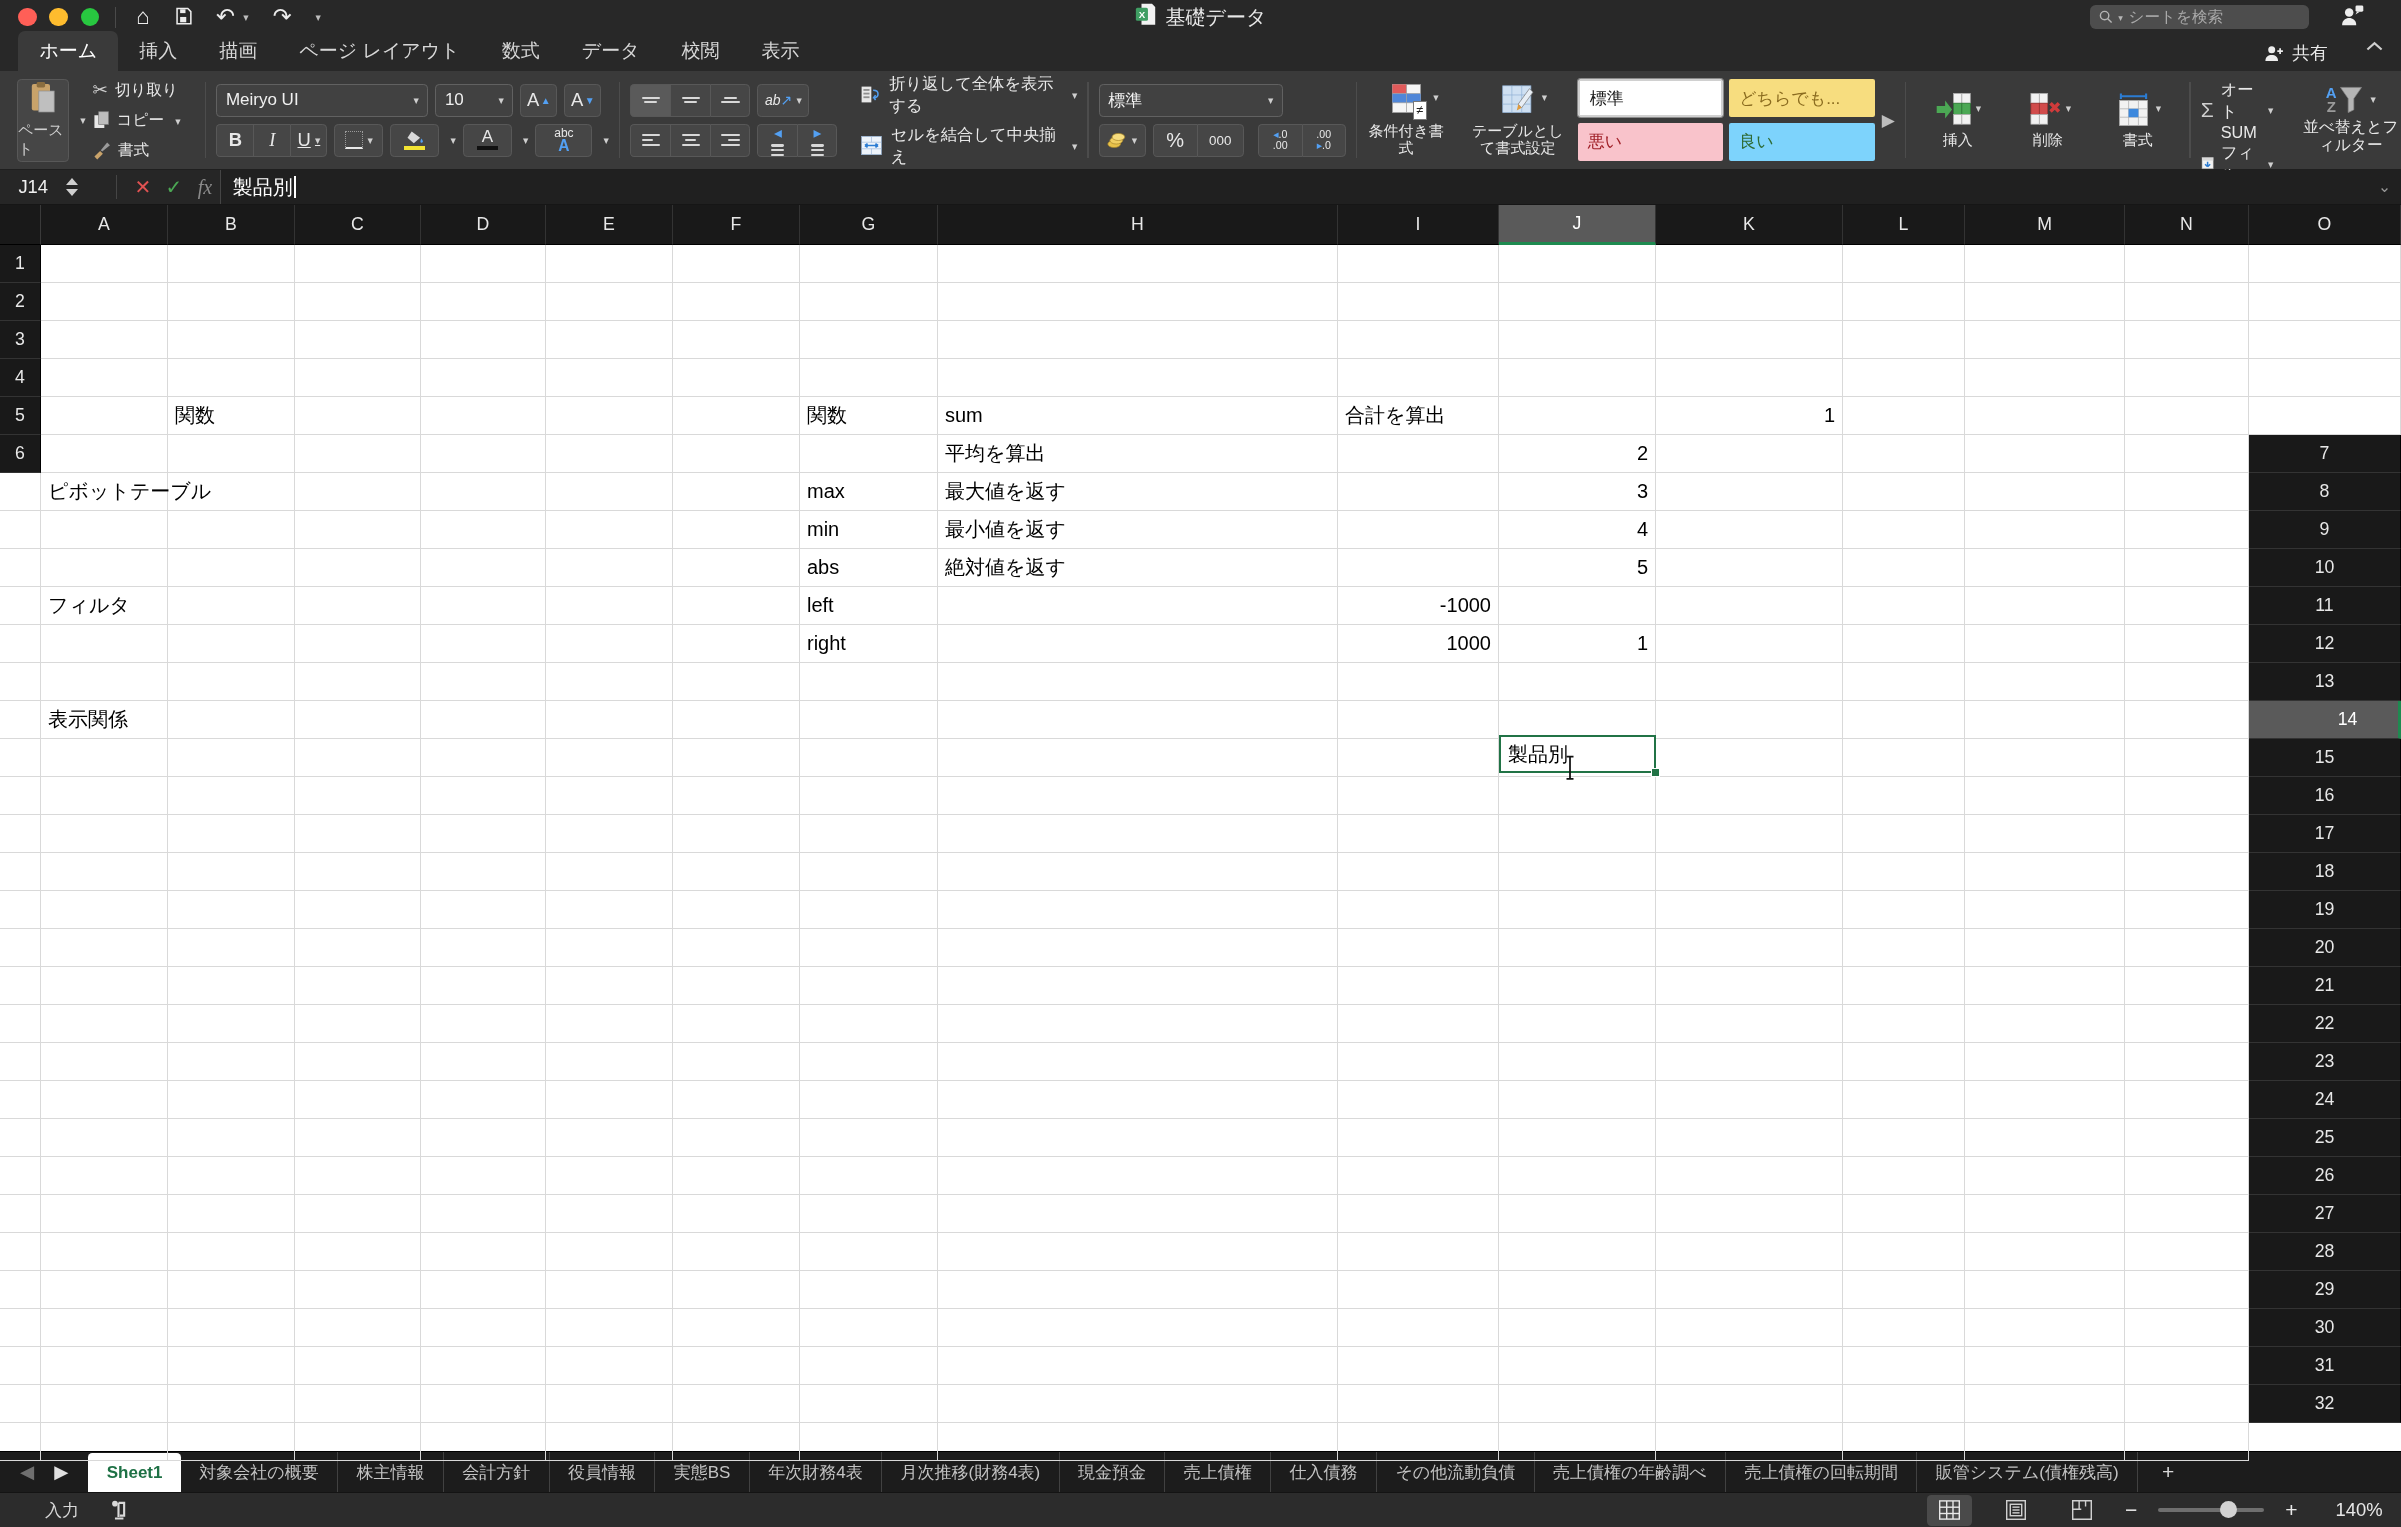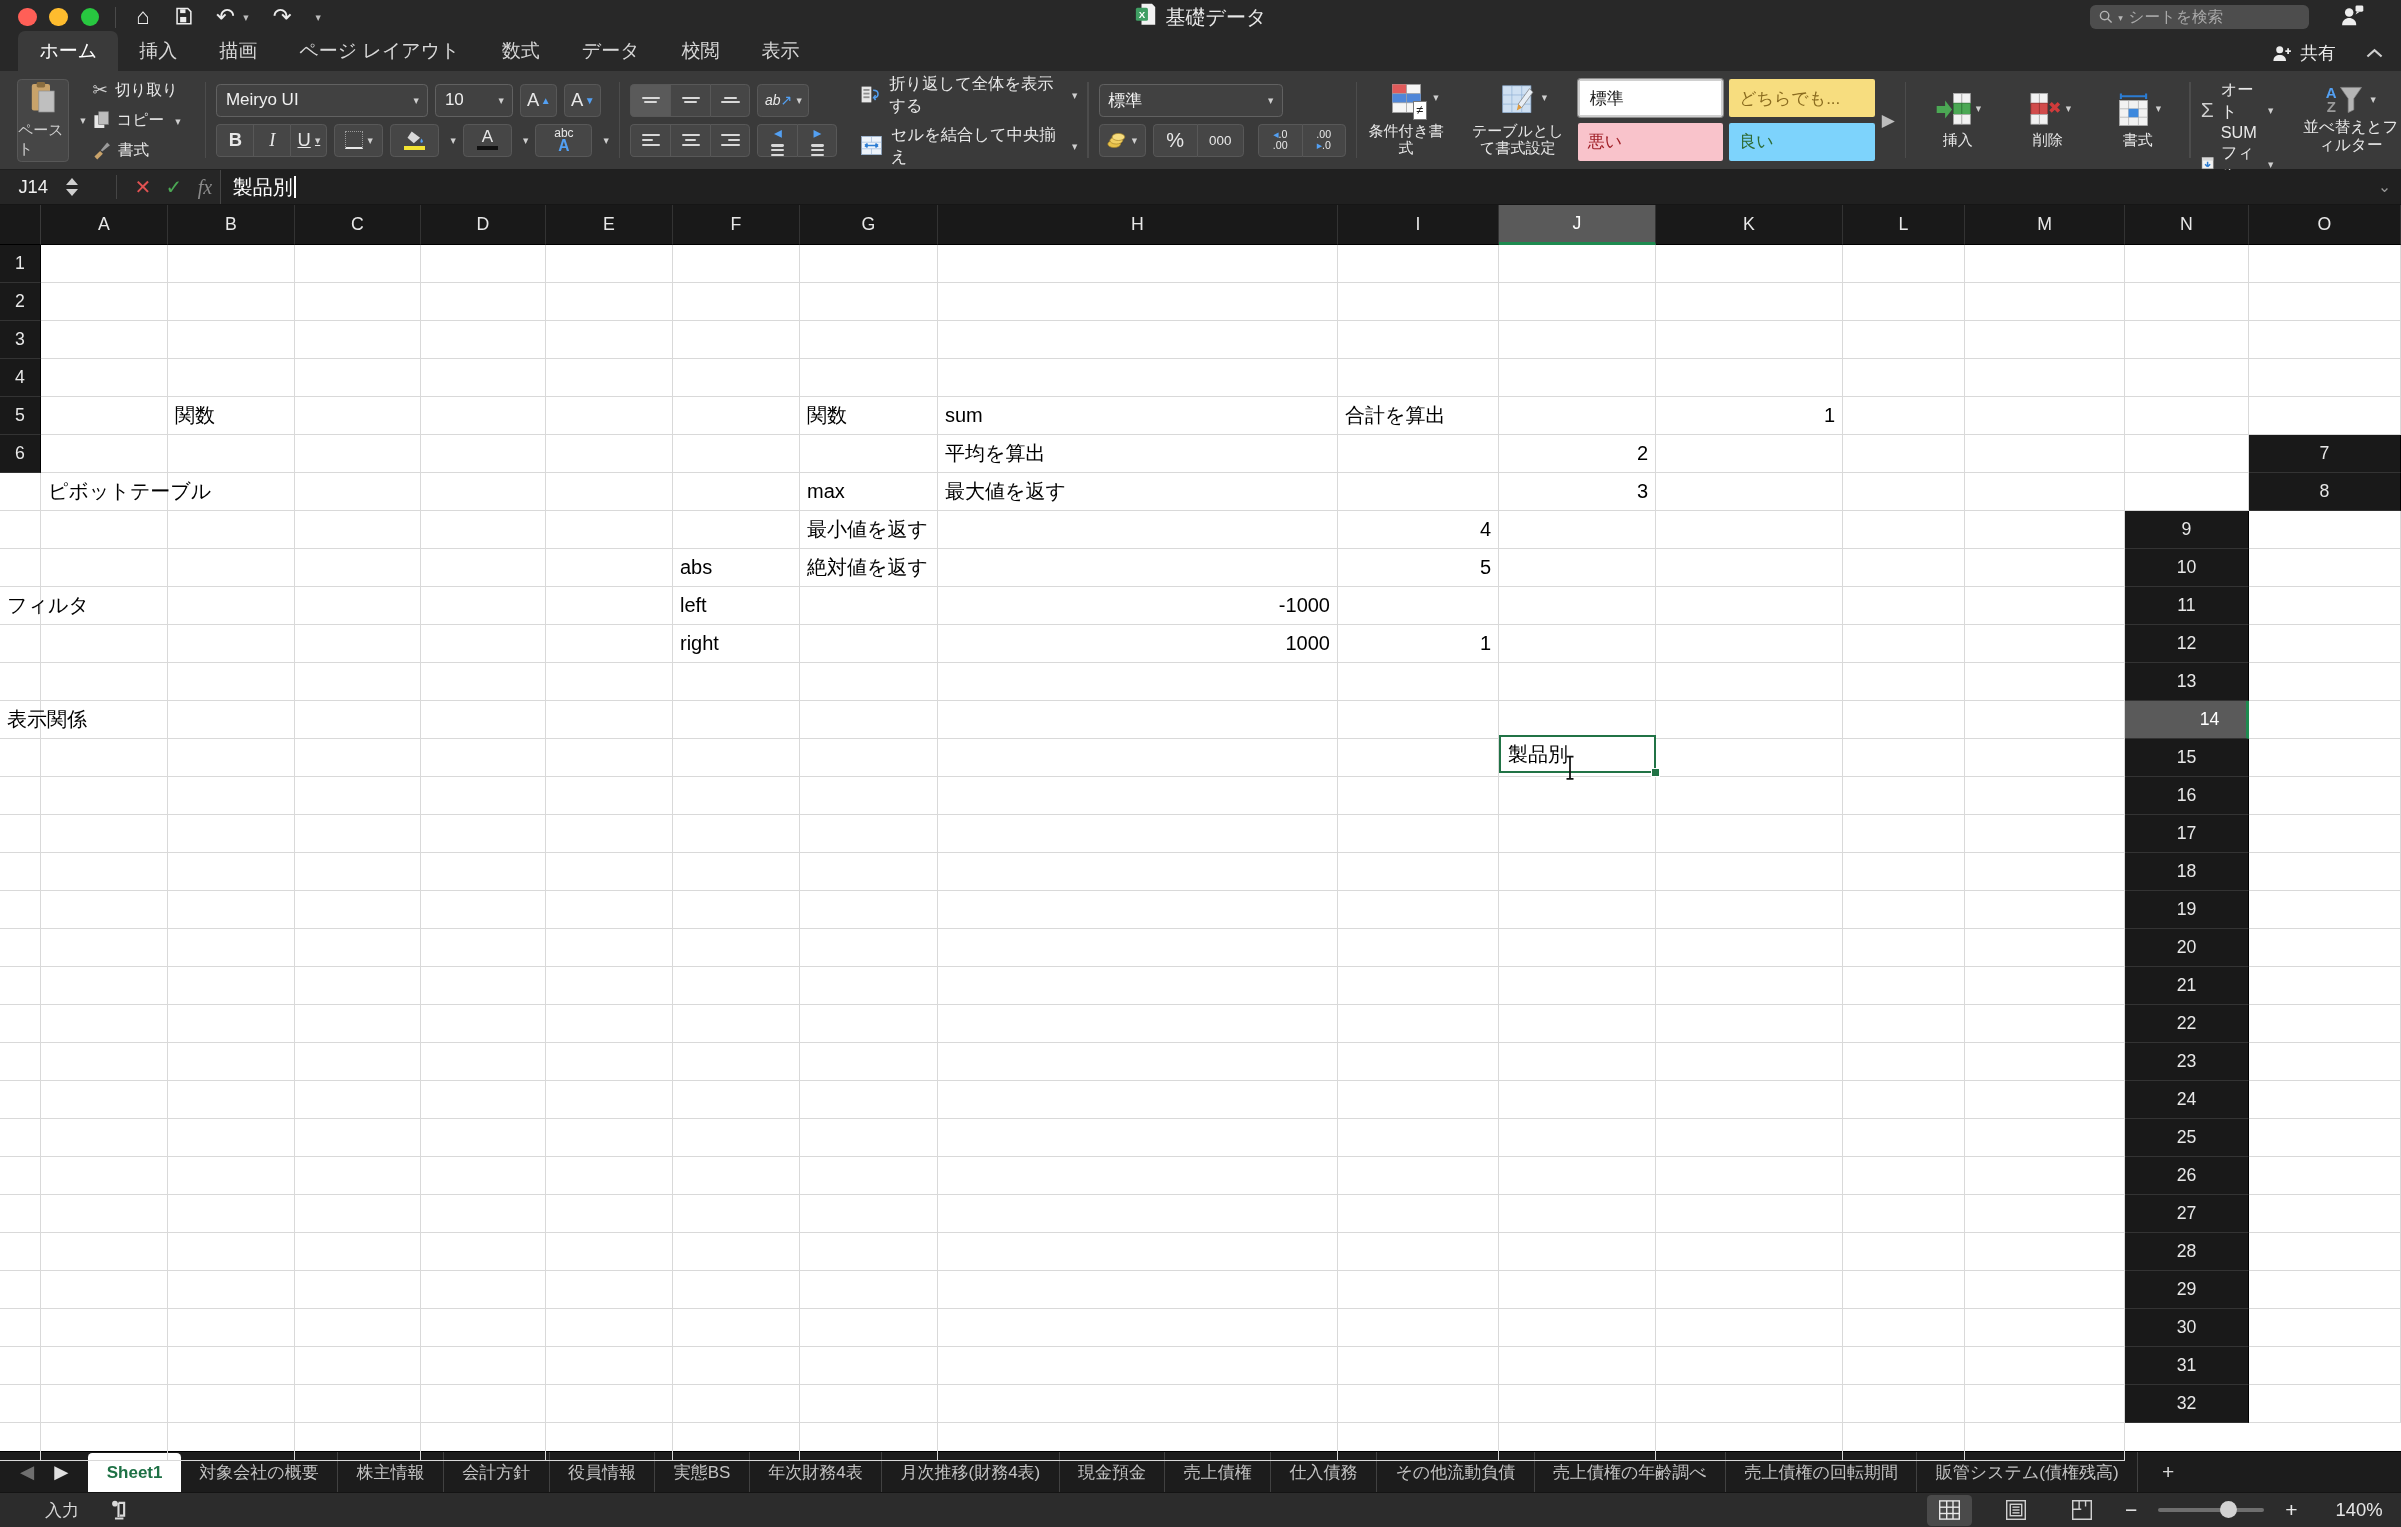--- a/index.html
+++ b/index.html
@@ -15,21 +15,21 @@
   .qa .uicon { font-size:22.6px; line-height:1; color:#ededed; cursor:default; }
   .mini-carrot { font-size:10.6px; color:#bdbdbd; margin-left:-15.6px; }
   .doc-title { position:absolute; left:50%; transform:translateX(-50%); display:flex; align-items:center; gap:10px; color:#e8e8e8; font-size:20px; }
   .search-box { position:absolute; right:92px; top:5px; width:219px; height:24px; background:#4d4d4d; border-radius:5.7px; display:flex; align-items:center; gap:5.7px; padding:0 8.5px; color:#a9a9a9; font-size:15.6px; }
   .tb-chat { position:absolute; right:37px; top:4.2px; }
 
   
   .tabrow { height:37px; background:#282828; display:flex; align-items:flex-end; padding-left:18.4px; flex:0 0 37px; position:relative; }
   .rtab { color:#d8d8d8; font-size:19px; padding:7px 21px; border-radius:7px 7px 0 0; cursor:default; }
   .rtab.active { background:#3a3a3a; color:#ffffff; }
-  .tabrow-right { position:absolute; right:18.4px; bottom:5.7px; display:flex; align-items:center; gap:30px; color:#e8e8e8; font-size:17.7px; }
+  .tabrow-right { position:absolute; right:18.4px; bottom:5.7px; display:flex; gap:38px; color:#e8e8e8; font-size:17.7px; }
 
   
   .ribbon { height:99px; background:#3a3a3a; display:flex; align-items:stretch; padding:5.7px 7px; gap:0; flex:0 0 99px; border-bottom:1.4px solid #1f1f1f; }
   .rgroup { display:flex; align-items:center; gap:7px; padding:0 10px; }
   .vr { width:1.4px; background:#4c4c4c; margin:5.7px 0; flex:0 0 1.4px; }
   .rbtn { background:#464646; border:0.7px solid #585858; border-radius:4.2px; color:#e8e8e8; display:flex; align-items:center; justify-content:center; }
   .caret { font-size:10.6px; color:#cfcfcf; margin-left:4.2px; }
 
   .paste-btn { width:52px; height:83px; flex-direction:column; gap:5.7px; font-size:15px; color:#cfcfcf; }
   .clip-col { display:flex; flex-direction:column; justify-content:space-between; height:82px; }
@@ -700,20 +700,21 @@
         <div class="g-cell"></div>
         <div class="g-cell"></div>
         <div class="row-h">8</div>
         <div class="g-cell"></div>
         <div class="g-cell"></div>
         <div class="g-cell"></div>
         <div class="g-cell"></div>
         <div class="g-cell"></div>
         <div class="g-cell"></div>
         <div class="g-cell"></div>
+        <div class="g-cell">min</div>
         <div class="g-cell">最小値を返す</div>
         <div class="g-cell"></div>
         <div class="g-cell right">4</div>
         <div class="g-cell"></div>
         <div class="g-cell"></div>
         <div class="g-cell"></div>
         <div class="g-cell"></div>
         <div class="row-h">9</div>
         <div class="g-cell"></div>
         <div class="g-cell"></div>

